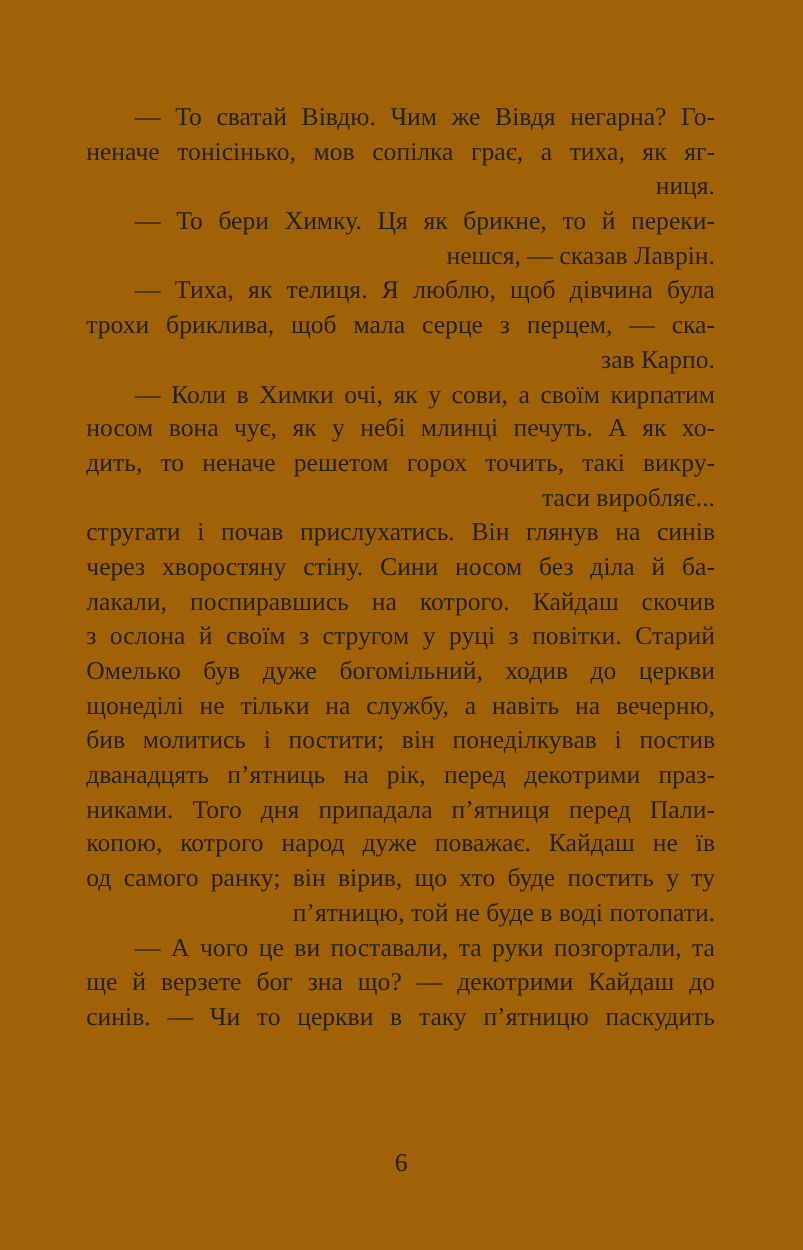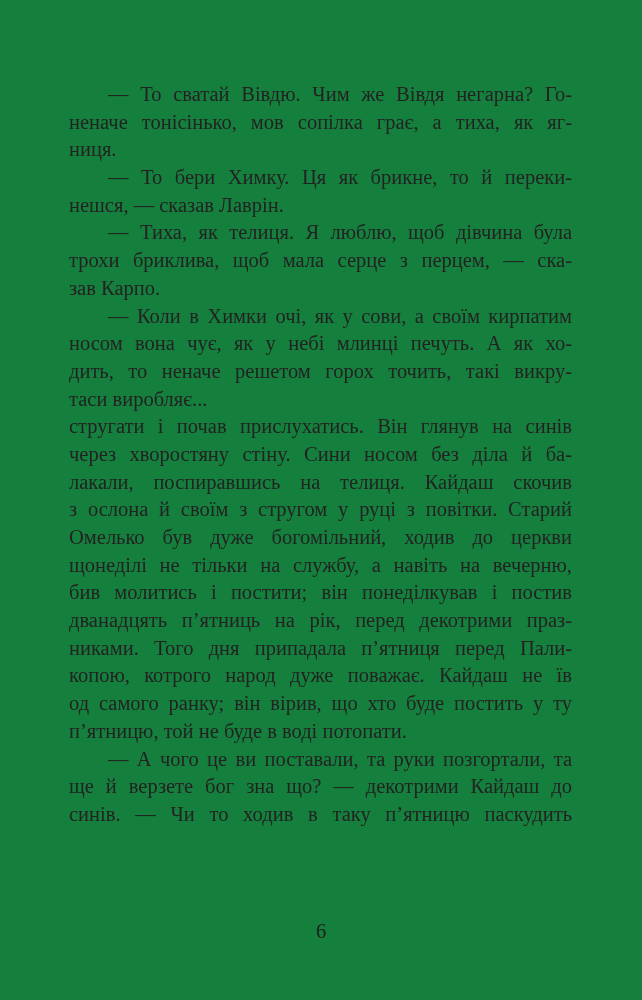--- a/index.html
+++ b/index.html
@@ -9,42 +9,42 @@
   body {
     width: 642px;
     height: 1000px;
     background: #fcfcfb;
     overflow: hidden;
   }
   .page {
     position: relative;
     width: 642px;
     height: 1000px;
-    background: #15803d;
+    background: #a16207;
     font-family: "Liberation Serif", "DejaVu Serif", serif;
     color: #222222;
   }
   .text-block {
     position: absolute;
     left: 69px;
     top: 81px;
     width: 503px;
   }
   .para {
     margin: 0;
     padding: 0;
     font-size: 20.5px;
     line-height: 27.7px;
   }
   .line {
     display: block;
     height: 27.7px;
     overflow: hidden;
     white-space: normal;
-    text-align: left;
+    text-align: right;
   }
   .line.first {
     text-indent: 39px;
   }
   
   .line.j {
     text-align: justify;
     text-align-last: justify;
   }
   .line.j::after {
@@ -85,31 +85,31 @@
       </p>
       <p class="para">
         <span class="line first j">— Коли в Химки очі, як у сови, а своїм кирпатим</span>
         <span class="line j">носом вона чує, як у небі млинці печуть. А як хо-</span>
         <span class="line j">дить, то неначе решетом горох точить, такі викру-</span>
         <span class="line">таси виробляє...</span>
       </p>
       <p class="para">
         <span class="line j">стругати і почав прислухатись. Він глянув на синів</span>
         <span class="line j">через хворостяну стіну. Сини носом без діла й ба-</span>
-        <span class="line j">лакали, поспиравшись на телиця. Кайдаш скочив</span>
+        <span class="line j">лакали, поспиравшись на котрого. Кайдаш скочив</span>
         <span class="line j">з ослона й своїм з стругом у руці з повітки. Старий</span>
         <span class="line j">Омелько був дуже богомільний, ходив до церкви</span>
         <span class="line j">щонеділі не тільки на службу, а навіть на вечерню,</span>
         <span class="line j">бив молитись і постити; він понеділкував і постив</span>
         <span class="line j">дванадцять п’ятниць на рік, перед декотрими праз-</span>
         <span class="line j">никами. Того дня припадала п’ятниця перед Пали-</span>
         <span class="line j">копою, котрого народ дуже поважає. Кайдаш не їв</span>
         <span class="line j">од самого ранку; він вірив, що хто буде постить у ту</span>
         <span class="line">п’ятницю, той не буде в воді потопати.</span>
       </p>
       <p class="para">
         <span class="line first j">— А чого це ви поставали, та руки позгортали, та</span>
         <span class="line j">ще й верзете бог зна що? — декотрими Кайдаш до</span>
-        <span class="line j">синів. — Чи то ходив в таку п’ятницю паскудить</span>
+        <span class="line j">синів. — Чи то церкви в таку п’ятницю паскудить</span>
       </p>
     </div>
   <div class="page-number">6</div>
 </div>
 
 </body></html>

